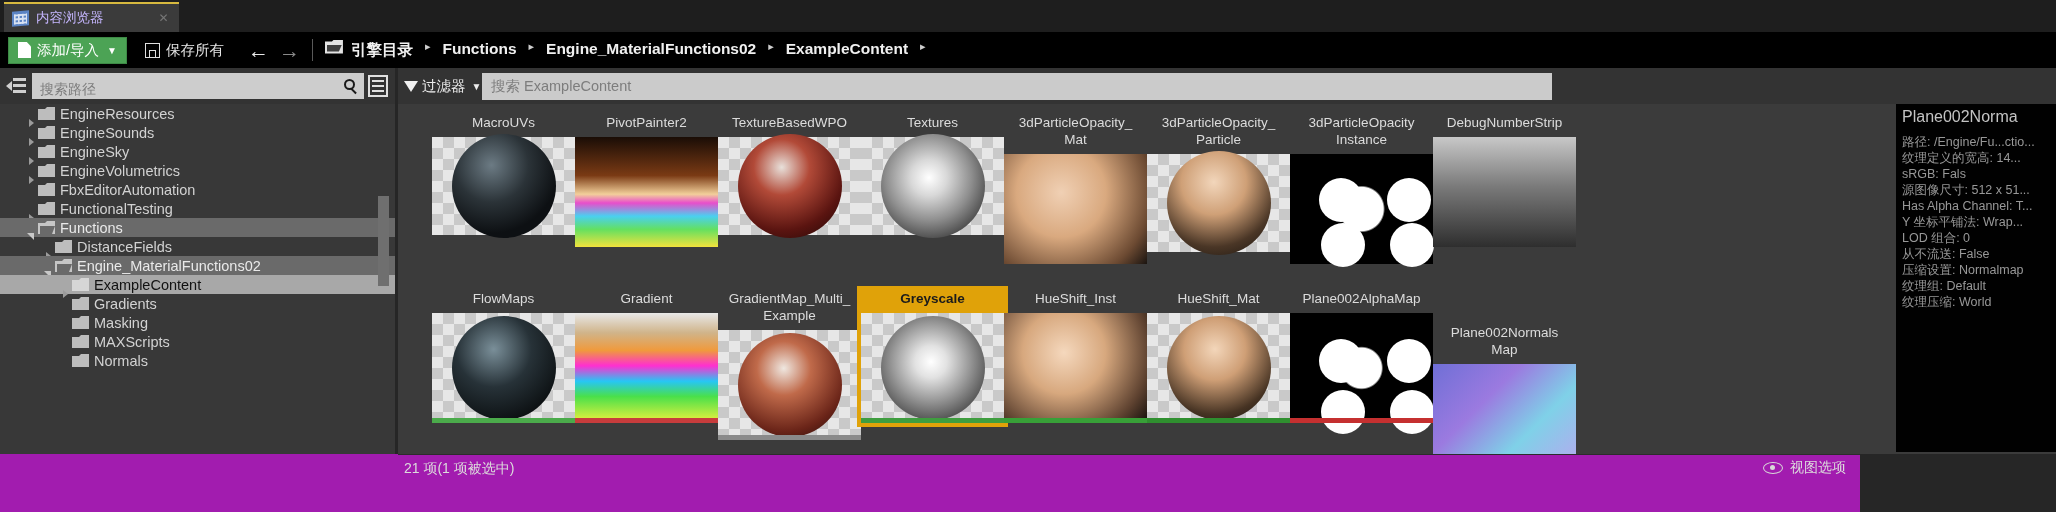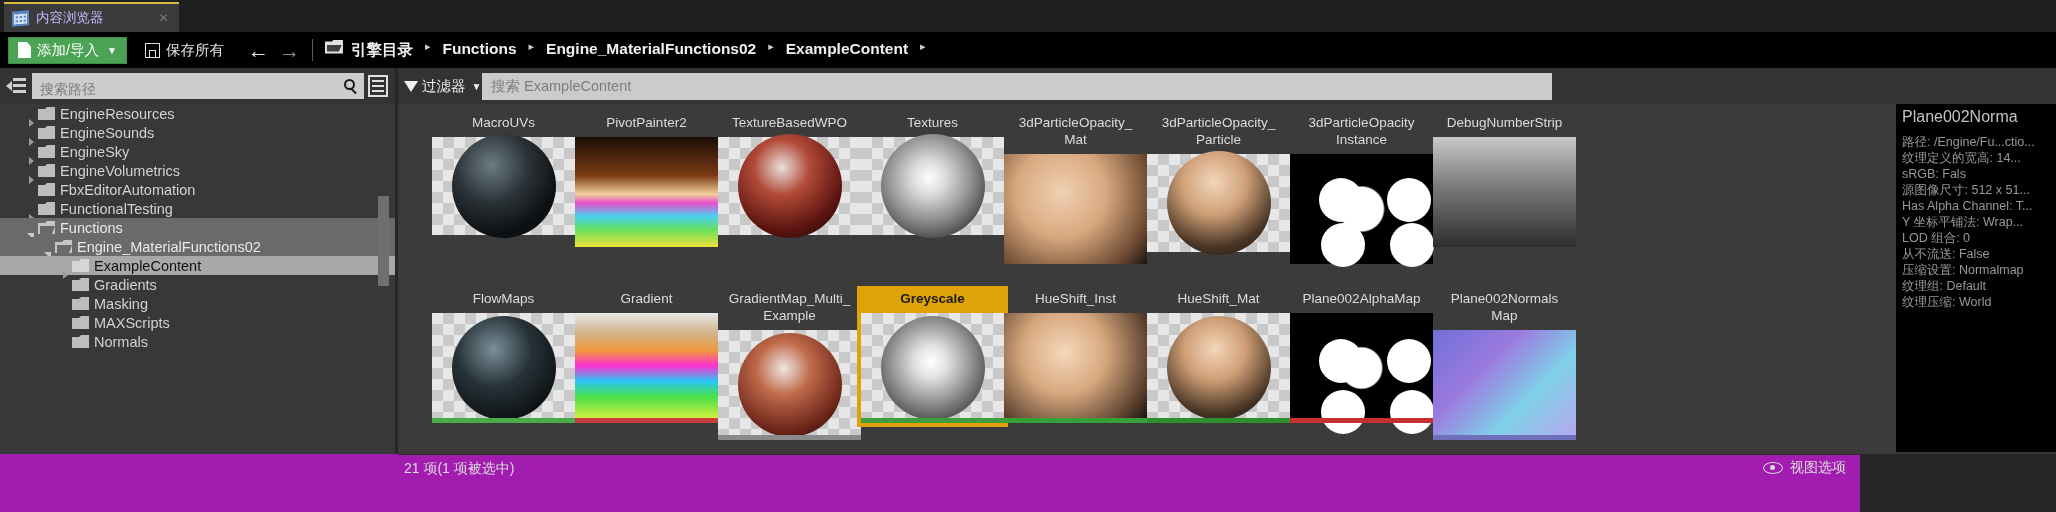--- a/index.html
+++ b/index.html
@@ -350,20 +350,25 @@
         <div class="tree-row" style="padding-left: 25px;">
           <span class="tw closed"></span>
           <span class="fld"></span>
           <span>FunctionalTesting</span>
         </div>
         <div class="tree-row sel-mid" style="padding-left: 25px;">
           <span class="tw open"></span>
           <span class="fld open"></span>
           <span>Functions</span>
         </div>
+        <div class="tree-row" style="padding-left: 42px;">
+          <span class="tw closed"></span>
+          <span class="fld"></span>
+          <span>DistanceFields</span>
+        </div>
         <div class="tree-row sel-mid" style="padding-left: 42px;">
           <span class="tw open"></span>
           <span class="fld open"></span>
           <span>Engine_MaterialFunctions02</span>
         </div>
         <div class="tree-row sel-strong" style="padding-left: 59px;">
           <span class="tw closed"></span>
           <span class="fld lit"></span>
           <span>ExampleContent</span>
         </div>
@@ -498,21 +503,21 @@
           <div class="thumb">
             <div class="sphere" style="width: 143px; height: 110px; border-radius: 0px; left: 0px; top: 0px; transform: none; background: radial-gradient(circle, rgb(255, 255, 255) 0%, rgb(255, 255, 255) 22%, rgb(0, 0, 0) 24%, rgb(0, 0, 0) 100%);"></div>
             <div style="position: absolute; width: 44px; height: 44px; border-radius: 50%; background: rgb(255, 255, 255); left: 20%; top: 24%;"></div>
             <div style="position: absolute; width: 44px; height: 44px; border-radius: 50%; background: rgb(255, 255, 255); left: 68%; top: 24%;"></div>
             <div style="position: absolute; width: 44px; height: 44px; border-radius: 50%; background: rgb(255, 255, 255); left: 22%; top: 70%;"></div>
             <div style="position: absolute; width: 44px; height: 44px; border-radius: 50%; background: rgb(255, 255, 255); left: 70%; top: 70%;"></div>
             <div class="bar" style="background: rgb(197, 48, 48);"></div>
           </div>
         </div>
         <div class="tile" style="left: 1035px; top: 186px;">
-          <div class="tname" style="white-space: pre-line;">Plane002Normals
+          <div class="tname" style="white-space: pre-line; margin-top: 34px;">Plane002Normals
 Map</div>
           <div class="thumb">
             <div class="sphere" style="width: 143px; height: 110px; border-radius: 0px; left: 0px; top: 0px; transform: none; background: linear-gradient(135deg, rgb(111, 111, 214) 0%, rgb(155, 122, 224) 35%, rgb(127, 209, 232) 65%, rgb(185, 166, 239) 100%);"></div>
             <div class="bar" style="background: rgb(111, 111, 187);"></div>
           </div>
         </div>
       </div>
 
     <div class="tooltip">
       <div class="tt-title">Plane002Norma</div>

